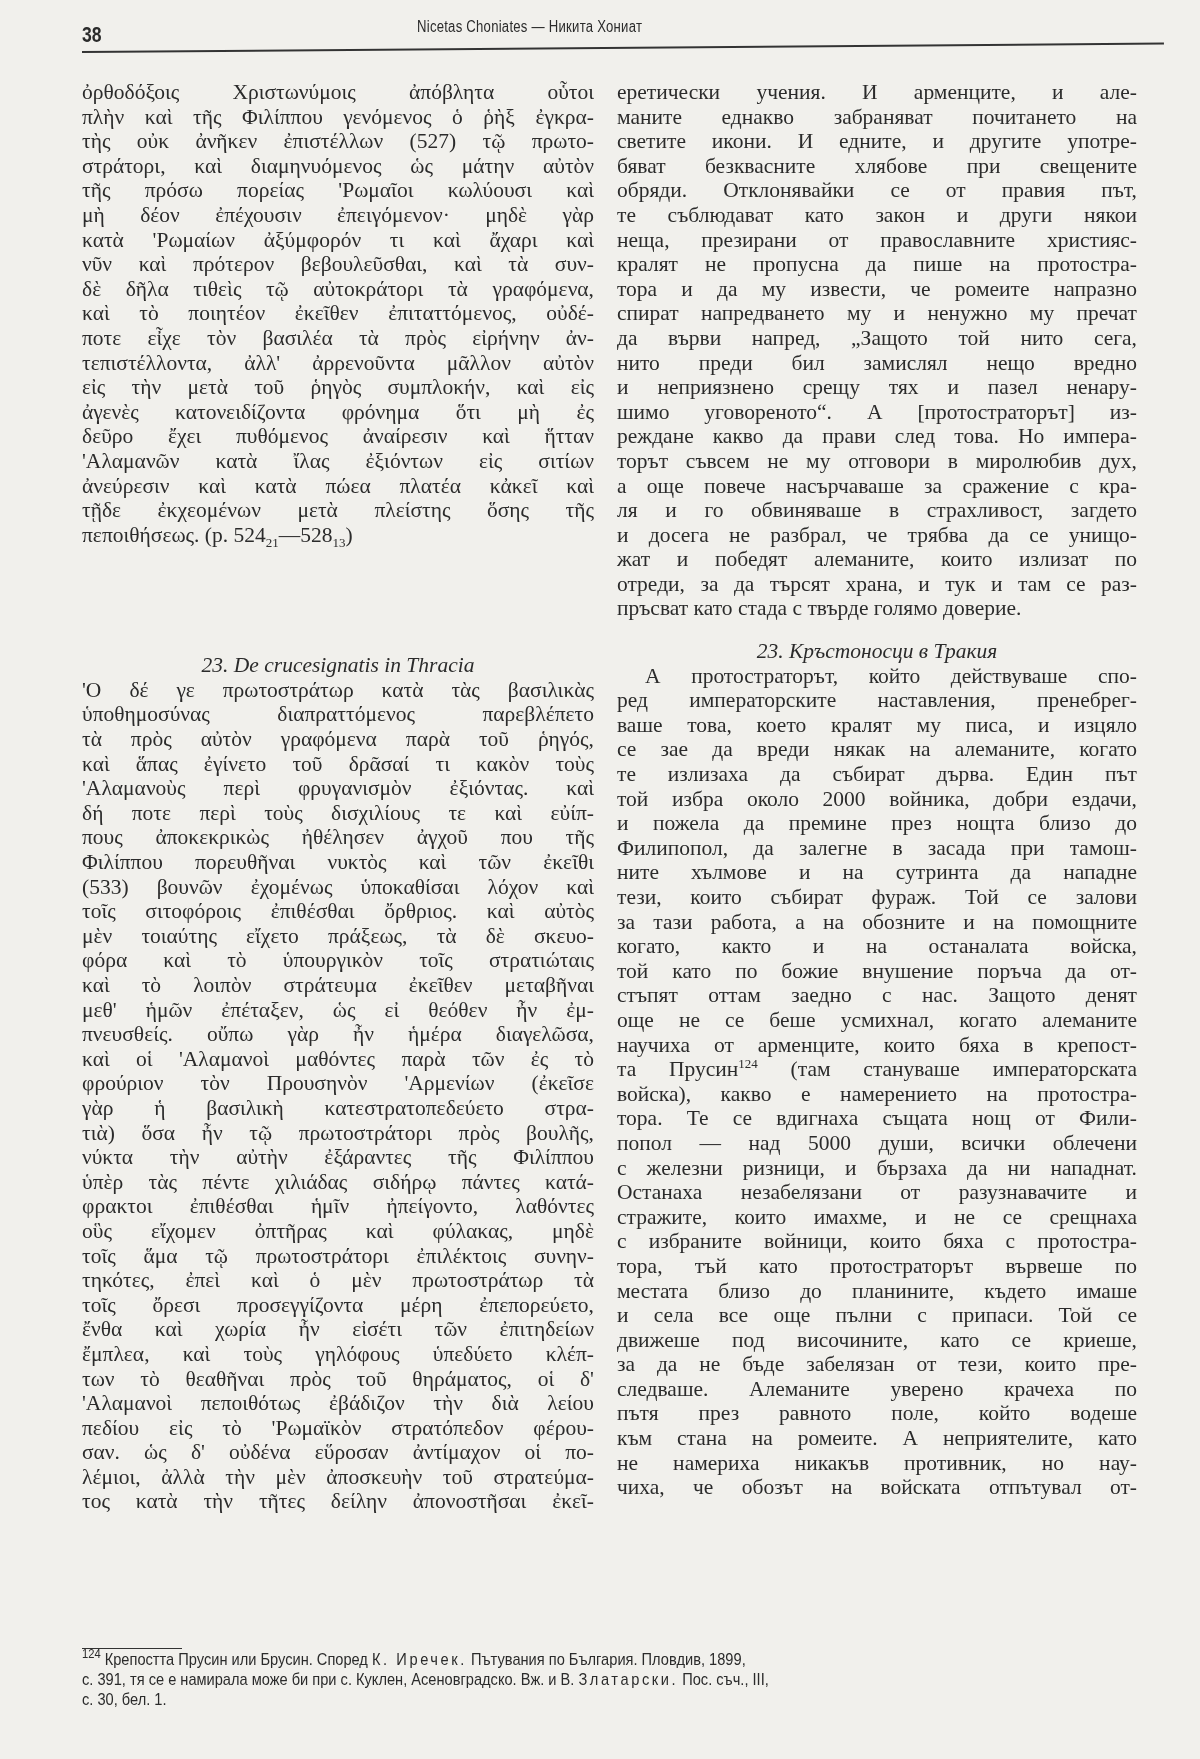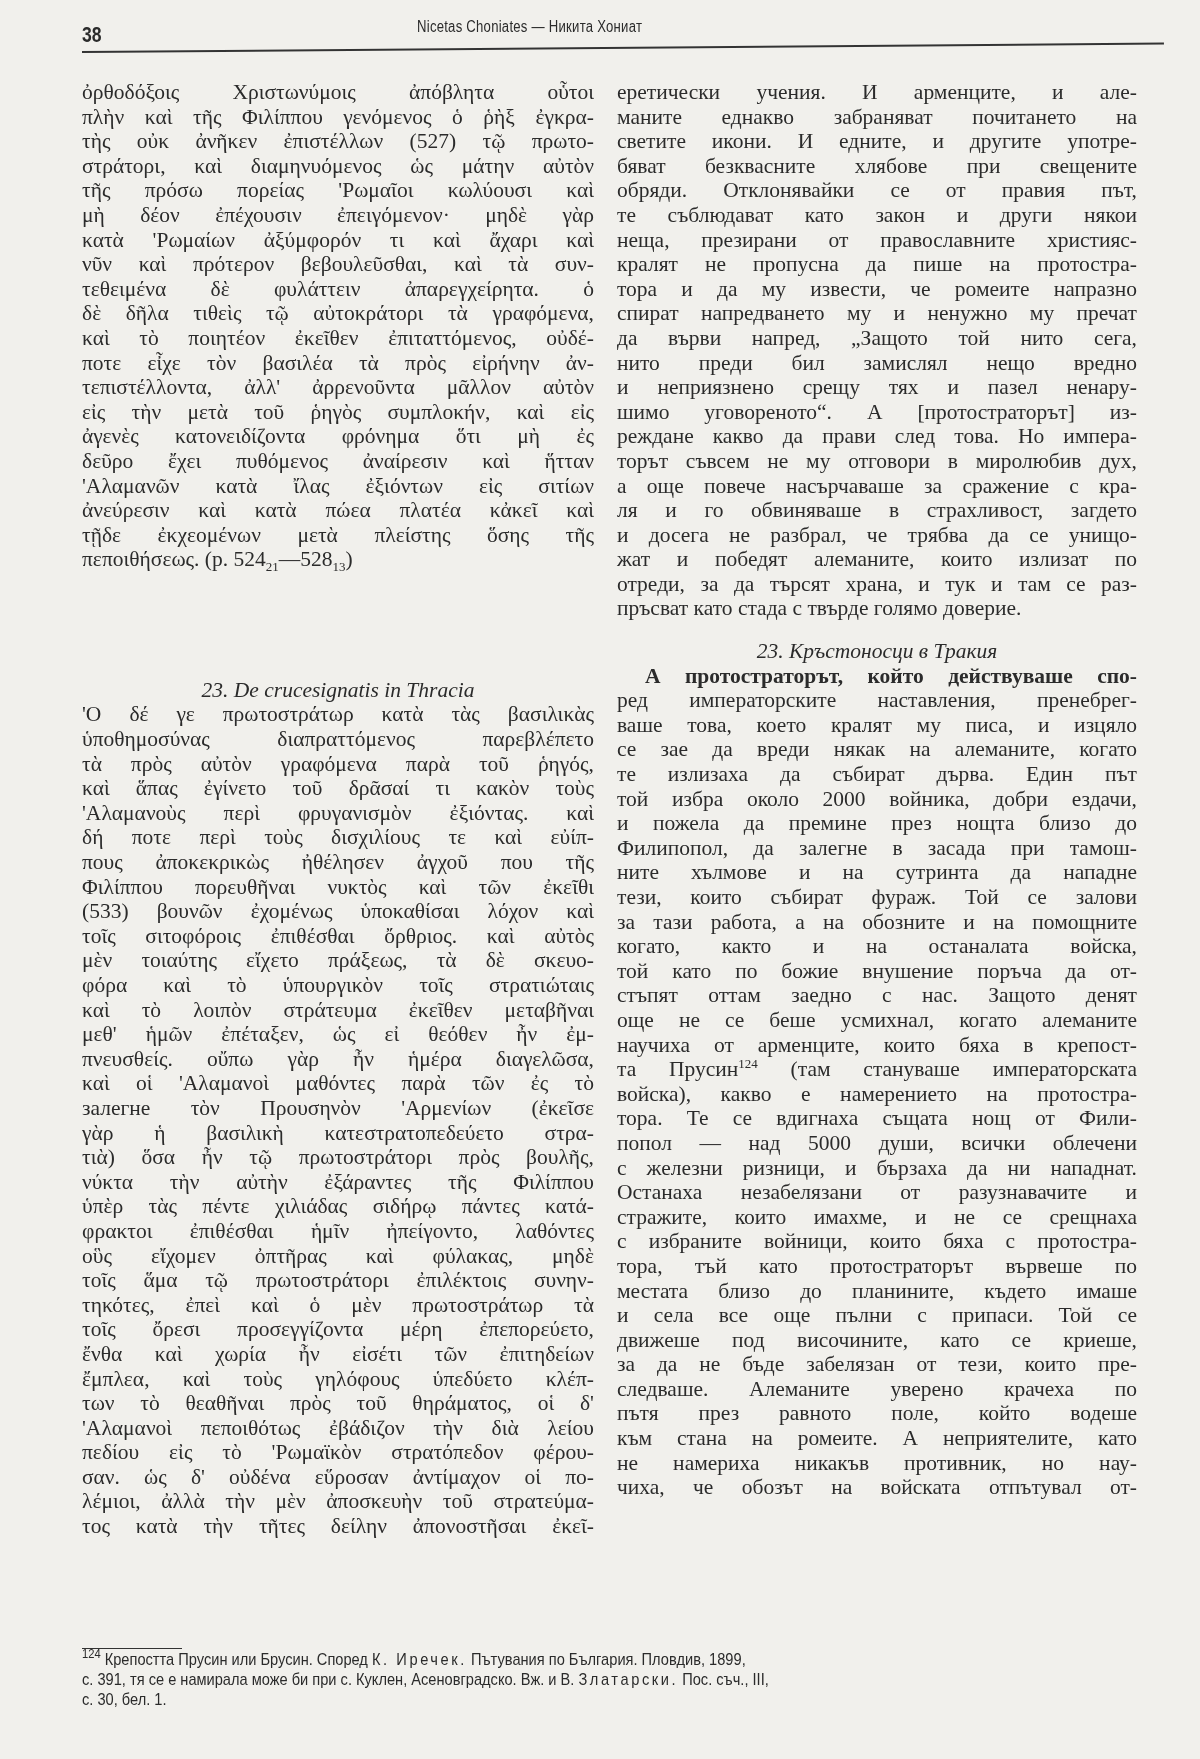--- a/index.html
+++ b/index.html
@@ -35,21 +35,21 @@
   .col-left { left: 82px; width: 512px; }
   .col-right { left: 592px; width: 520px; margin-left: 25px; }
   .line { display: block; white-space: nowrap; text-align-last: justify; text-align: justify; }
   .line.last { text-align-last: left; }
   .section-title {
     font-style: italic; text-align: center; display: block;
     font-size: 21.5px; margin: 0;
   }
   .gap-left { height: 106px; }
   .gap-right { height: 18px; }
-  .indent { padding-left: 28px; font-weight: bold; }
+  .indent { padding-left: 28px; }
   sub, sup { font-size: 13px; line-height: 0; }
   .footnote-rule {
     position: absolute; left: 82px; top: 1648px; width: 100px; border-top: 1.5px solid #333;
   }
   .footnotes {
     position: absolute; left: 82px; top: 1650px; width: 1070px;
     font-family: "Liberation Sans", sans-serif;
     font-size: 17px; line-height: 20px; transform: scaleX(0.86); transform-origin: left;
     width: 1244px;
   }
@@ -68,21 +68,20 @@
 <div class="col col-left">
   <div id="left-p1">
       <span class="line">ὀρθοδόξοις Χριστωνύμοις ἀπόβλητα οὗτοι</span>
       <span class="line">πλὴν καὶ τῆς Φιλίππου γενόμενος ὁ ῥὴξ ἐγκρα-</span>
       <span class="line">τὴς οὐκ ἀνῆκεν ἐπιστέλλων (527) τῷ πρωτο-</span>
       <span class="line">στράτορι, καὶ διαμηνυόμενος ὡς μάτην αὐτὸν</span>
       <span class="line">τῆς πρόσω πορείας 'Ρωμαῖοι κωλύουσι καὶ</span>
       <span class="line">μὴ δέον ἐπέχουσιν ἐπειγόμενον· μηδὲ γὰρ</span>
       <span class="line">κατὰ 'Ρωμαίων ἀξύμφορόν τι καὶ ἄχαρι καὶ</span>
       <span class="line">νῦν καὶ πρότερον βεβουλεῦσθαι, καὶ τὰ συν-</span>
-      <span class="line">τεθειμένα δὲ φυλάττειν ἀπαρεγχείρητα. ὁ</span>
       <span class="line">δὲ δῆλα τιθεὶς τῷ αὐτοκράτορι τὰ γραφόμενα,</span>
       <span class="line">καὶ τὸ ποιητέον ἐκεῖθεν ἐπιταττόμενος, οὐδέ-</span>
       <span class="line">ποτε εἶχε τὸν βασιλέα τὰ πρὸς εἰρήνην ἀν-</span>
       <span class="line">τεπιστέλλοντα, ἀλλ' ἀρρενοῦντα μᾶλλον αὐτὸν</span>
       <span class="line">εἰς τὴν μετὰ τοῦ ῥηγὸς συμπλοκήν, καὶ εἰς</span>
       <span class="line">ἀγενὲς κατονειδίζοντα φρόνημα ὅτι μὴ ἐς</span>
       <span class="line">δεῦρο ἔχει πυθόμενος ἀναίρεσιν καὶ ἥτταν</span>
       <span class="line">'Αλαμανῶν κατὰ ἴλας ἐξιόντων εἰς σιτίων</span>
       <span class="line">ἀνεύρεσιν καὶ κατὰ πώεα πλατέα κἀκεῖ καὶ</span>
       <span class="line">τῇδε ἐκχεομένων μετὰ πλείστης ὅσης τῆς</span>
@@ -100,21 +99,21 @@
       <span class="line">πους ἀποκεκρικὼς ἠθέλησεν ἀγχοῦ που τῆς</span>
       <span class="line">Φιλίππου πορευθῆναι νυκτὸς καὶ τῶν ἐκεῖθι</span>
       <span class="line">(533) βουνῶν ἐχομένως ὑποκαθίσαι λόχον καὶ</span>
       <span class="line">τοῖς σιτοφόροις ἐπιθέσθαι ὄρθριος. καὶ αὐτὸς</span>
       <span class="line">μὲν τοιαύτης εἴχετο πράξεως, τὰ δὲ σκευο-</span>
       <span class="line">φόρα καὶ τὸ ὑπουργικὸν τοῖς στρατιώταις</span>
       <span class="line">καὶ τὸ λοιπὸν στράτευμα ἐκεῖθεν μεταβῆναι</span>
       <span class="line">μεθ' ἡμῶν ἐπέταξεν, ὡς εἰ θεόθεν ἦν ἐμ-</span>
       <span class="line">πνευσθείς. οὔπω γὰρ ἦν ἡμέρα διαγελῶσα,</span>
       <span class="line">καὶ οἱ 'Αλαμανοὶ μαθόντες παρὰ τῶν ἐς τὸ</span>
-      <span class="line">залегне τὸν Προυσηνὸν 'Αρμενίων (ἐκεῖσε</span>
+      <span class="line">φρούριον τὸν Προυσηνὸν 'Αρμενίων (ἐκεῖσε</span>
       <span class="line">γὰρ ἡ βασιλικὴ κατεστρατοπεδεύετο στρα-</span>
       <span class="line">τιὰ) ὅσα ἦν τῷ πρωτοστράτορι πρὸς βουλῆς,</span>
       <span class="line">νύκτα τὴν αὐτὴν ἐξάραντες τῆς Φιλίππου</span>
       <span class="line">ὑπὲρ τὰς πέντε χιλιάδας σιδήρῳ πάντες κατά-</span>
       <span class="line">φρακτοι ἐπιθέσθαι ἡμῖν ἠπείγοντο, λαθόντες</span>
       <span class="line">οὓς εἴχομεν ὀπτῆρας καὶ φύλακας, μηδὲ</span>
       <span class="line">τοῖς ἅμα τῷ πρωτοστράτορι ἐπιλέκτοις συνην-</span>
       <span class="line">τηκότες, ἐπεὶ καὶ ὁ μὲν πρωτοστράτωρ τὰ</span>
       <span class="line">τοῖς ὄρεσι προσεγγίζοντα μέρη ἐπεπορεύετο,</span>
       <span class="line">ἔνθα καὶ χωρία ἦν εἰσέτι τῶν ἐπιτηδείων</span>

